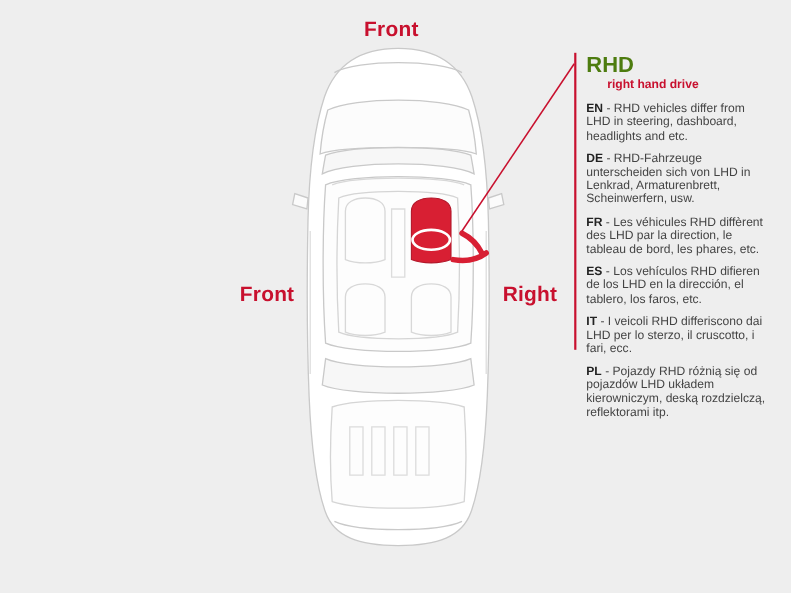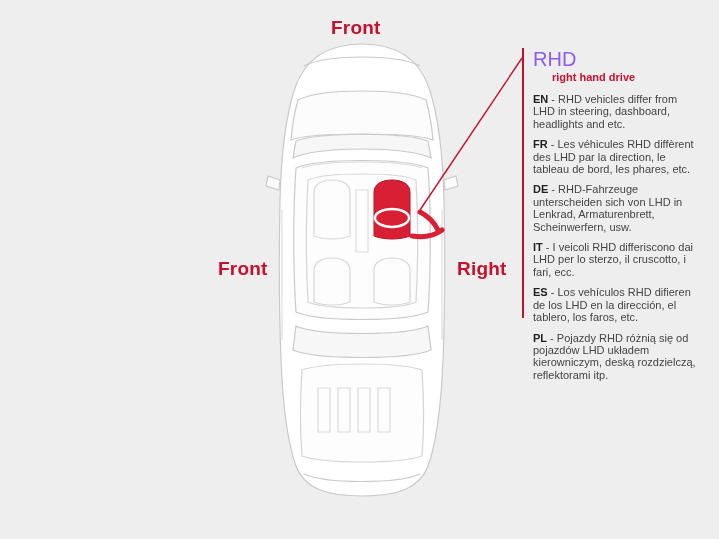--- a/index.html
+++ b/index.html
@@ -53,22 +53,22 @@
     left: 0;
     top: 0;
     width: 2px;
     height: 270px;
     background: #c8102e;
   }
   .callout-inner {
     padding-left: 11px;
   }
   .callout-title {
-    color: #8b5cf6;
-    font-weight: normal;
+    color: #4d7c0f;
+    font-weight: bold;
     font-size: 20px;
     line-height: 22px;
     margin: 0 0 1px 0;
   }
   .callout-sub {
     color: #c8102e;
     font-weight: bold;
     font-size: 11px;
     line-height: 13px;
     margin: 0 0 9px 0;
@@ -155,22 +155,22 @@
     <line x1="420" y1="210" x2="522" y2="58" stroke="#c8102e" stroke-width="1.4"></line>
   </svg>
 
   <div class="callout">
     <div class="callout-bar"></div>
     <div class="callout-inner">
       <div class="callout-title">RHD</div>
       <div class="callout-sub">right hand drive</div>
       <div id="desc-list">
           <p class="desc"><b>EN</b><span> - RHD vehicles differ from LHD in steering, dashboard, headlights and etc.</span></p>
+          <p class="desc"><b>DE</b><span> - RHD-Fahrzeuge unterscheiden sich von LHD in Lenkrad, Armaturenbrett, Scheinwerfern, usw.</span></p>
           <p class="desc"><b>FR</b><span> - Les véhicules RHD diffèrent des LHD par la direction, le tableau de bord, les phares, etc.</span></p>
-          <p class="desc"><b>DE</b><span> - RHD-Fahrzeuge unterscheiden sich von LHD in Lenkrad, Armaturenbrett, Scheinwerfern, usw.</span></p>
+          <p class="desc"><b>ES</b><span> - Los vehículos RHD difieren de los LHD en la dirección, el tablero, los faros, etc.</span></p>
           <p class="desc"><b>IT</b><span> - I veicoli RHD differiscono dai LHD per lo sterzo, il cruscotto, i fari, ecc.</span></p>
-          <p class="desc"><b>ES</b><span> - Los vehículos RHD difieren de los LHD en la dirección, el tablero, los faros, etc.</span></p>
           <p class="desc"><b>PL</b><span> - Pojazdy RHD różnią się od pojazdów LHD układem kierowniczym, deską rozdzielczą, reflektorami itp.</span></p>
         </div>
     </div>
   </div>
 
 </div>
 
 </body></html>

